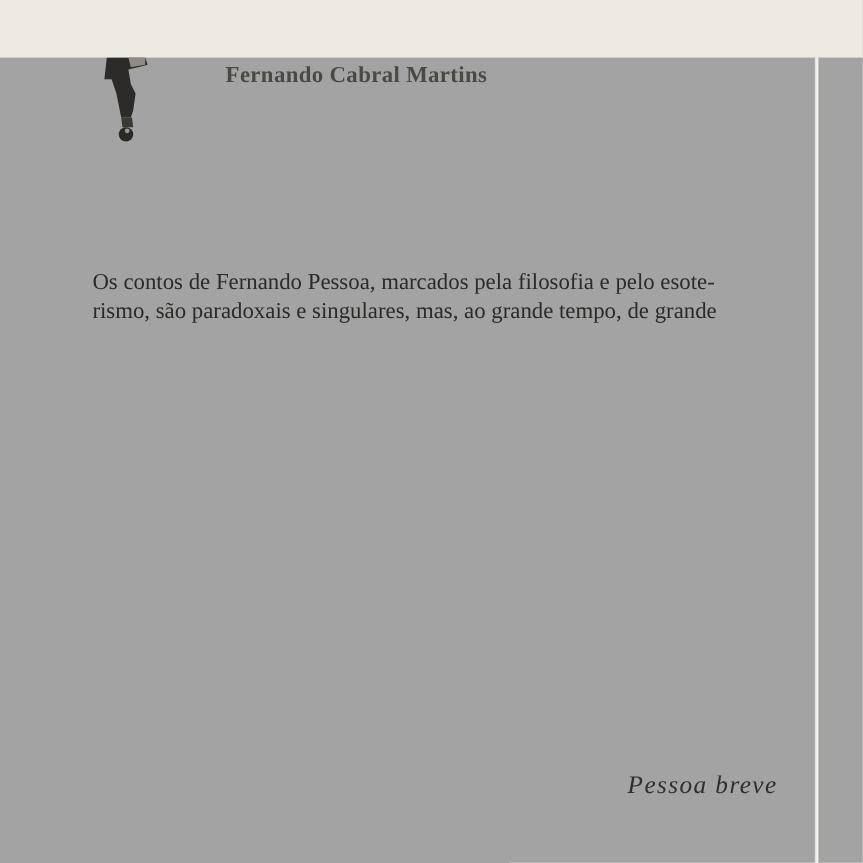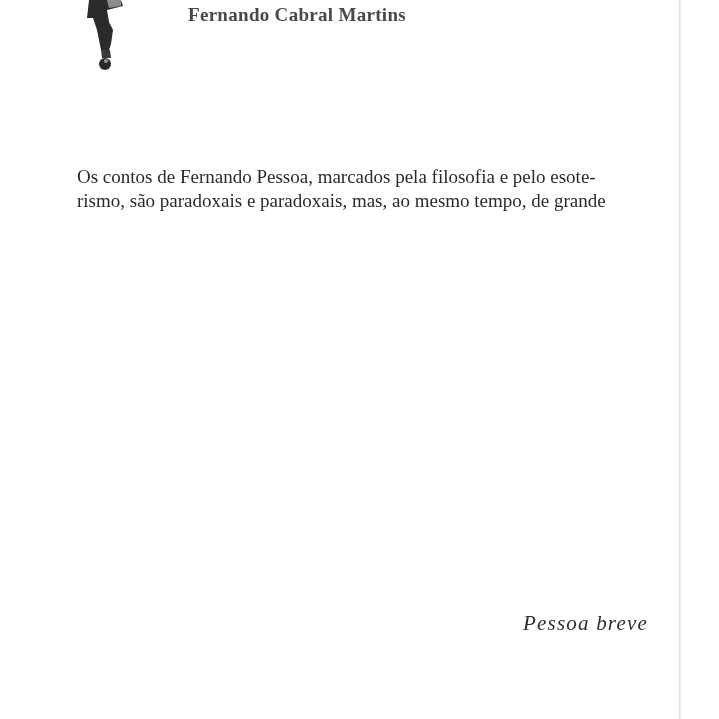--- a/index.html
+++ b/index.html
@@ -1,39 +1,39 @@
 <!DOCTYPE html>
 <html><head>
 <meta charset="utf-8">
 <style>
   html,body{margin:0;padding:0;}
   body{width:719px;height:719px;background:#eceae1;position:relative;overflow:hidden;font-family:"DejaVu Serif","Liberation Serif",serif;}
-  .page{position:absolute;inset:0;background:#ffffff;}
+  .page{position:absolute;inset:0;background:#a3a3a3;margin-top:48px;}
   .fold{position:absolute;left:680px;top:0;width:2px;height:719px;background:#f3f2ec;box-shadow:-1px 0 0 #e2e0d7;}
   .figure{position:absolute;left:85px;top:0;width:50px;height:72px;}
   .author{position:absolute;left:188px;top:4px;font-family:"Liberation Serif",serif;font-weight:bold;font-size:19px;color:#4a4a45;letter-spacing:0.3px;}
-  .blurb{position:absolute;left:77px;top:165px;width:570px;font-family:"Liberation Serif",serif;font-size:19px;line-height:24px;color:#2b2a27;}
+  .blurb{position:absolute;left:77px;top:176px;width:570px;font-family:"Liberation Serif",serif;font-size:19px;line-height:24px;color:#2b2a27;}
   .blurb p{margin:0;}
-  .series{position:absolute;left:523px;top:611px;font-family:"Liberation Serif",serif;font-style:italic;font-size:21px;color:#2f2e2a;letter-spacing:1.2px;text-align:right;}
+  .series{position:absolute;left:523px;top:594px;font-family:"Liberation Serif",serif;font-style:italic;font-size:21px;color:#2f2e2a;letter-spacing:1.2px;text-align:right;}
 </style>
 </head>
 <body>
 
 <div class="page">
   <div class="fold"></div>
 
   <svg class="figure" viewBox="0 0 50 72">
     <path d="M4,0 L36,0 L38,6 L30,8 L22,10 L24,22 L28,30 L26,44 L24,50 L16,50 L14,40 L12,30 L8,18 L2,18 Z" fill="#2c2b29"></path>
     <path d="M22,0 L36,0 L36,6 L24,8 Z" fill="#8f8c86"></path>
     <path d="M16,50 L25,50 L26,58 L17,58 Z" fill="#3a3936"></path>
     <ellipse cx="20" cy="64" rx="6" ry="6" fill="#2a2927"></ellipse>
     <ellipse cx="21" cy="61" rx="2" ry="2" fill="#9a978f"></ellipse>
   </svg>
 
   <div class="author">Fernando Cabral Martins</div>
 
   <div class="blurb">
     <p>Os contos de Fernando Pessoa, marcados pela filosofia e pelo esote-</p>
-    <p>rismo, são paradoxais e paradoxais, mas, ao mesmo tempo, de grande</p>
+    <p>rismo, são paradoxais e singulares, mas, ao grande tempo, de grande</p>
   </div>
 
   <div class="series">Pessoa breve</div>
 </div>
 
 </body></html>

